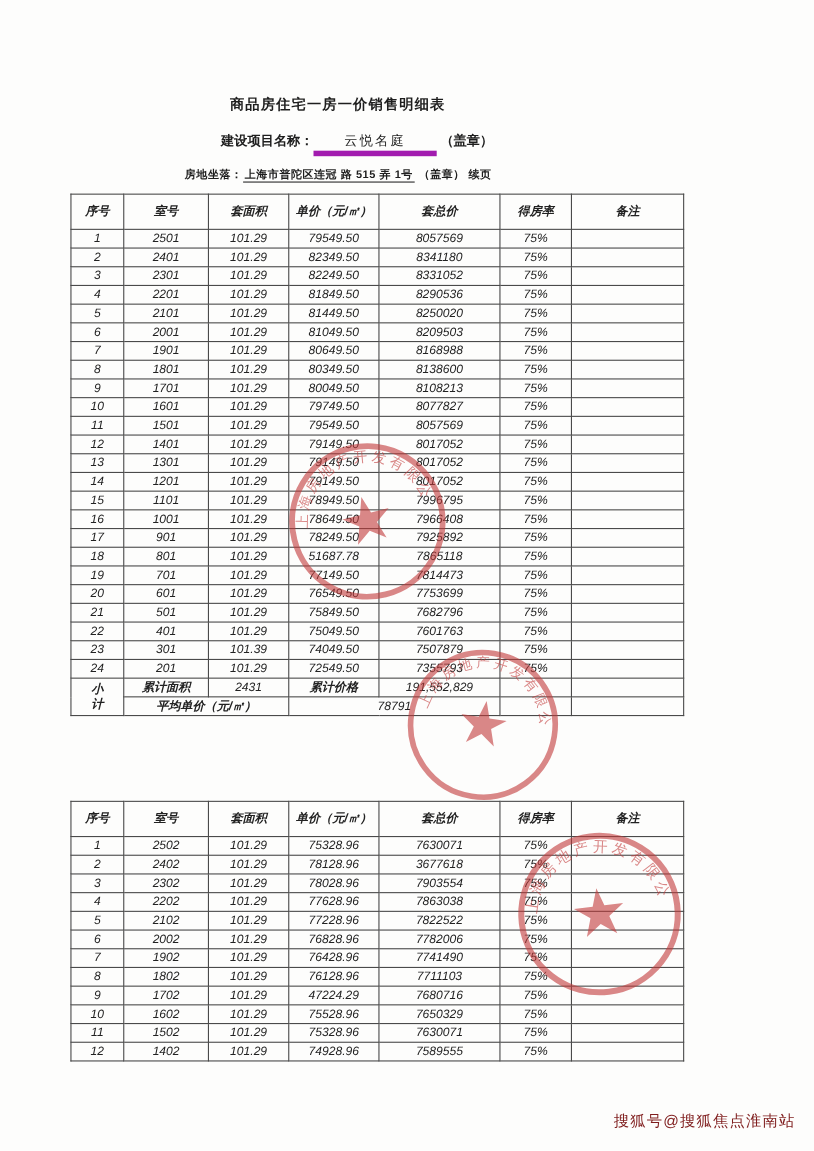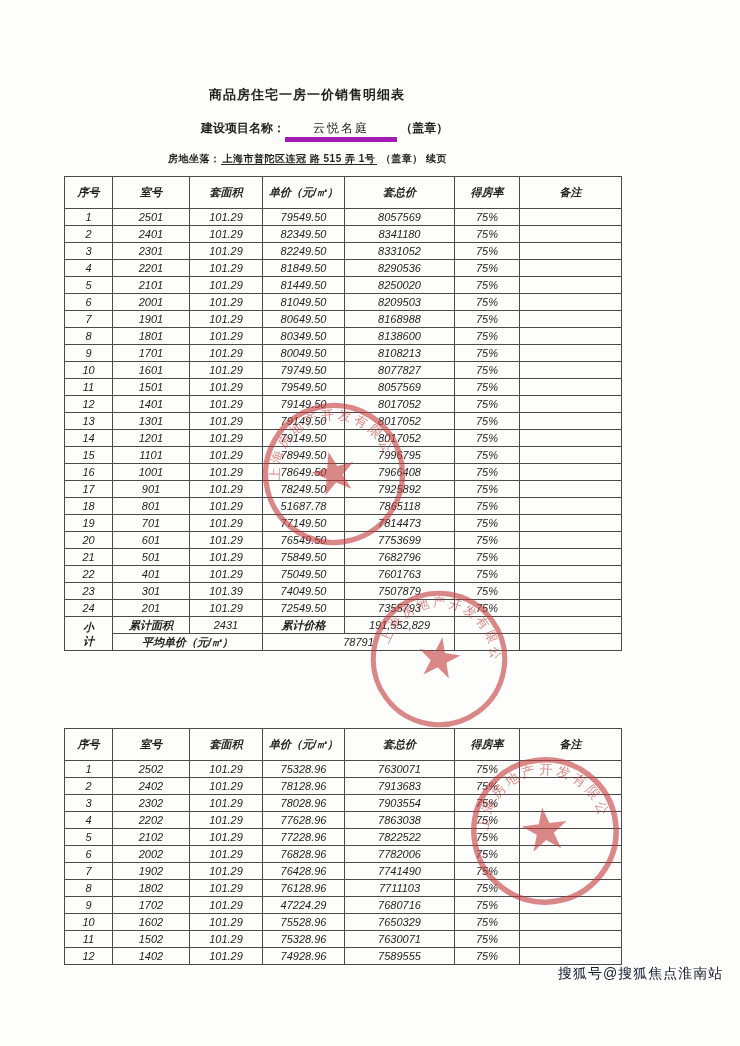--- a/index.html
+++ b/index.html
@@ -43,22 +43,22 @@
   .price tbody.sum th { font-weight: 700; }
   .preline { white-space: pre-line; }
 
   .stamp { position: absolute; pointer-events: none; opacity: .6; z-index: 5; }
   .stamp text { font-family: "Liberation Sans", sans-serif; letter-spacing: 4px; }
   .s1 { left: 258px; top: 398px; width: 152px; height: 152px; transform: rotate(-14deg); }
   .s2 { left: 366px; top: 586px; width: 146px; height: 146px; transform: rotate(9deg); }
   .s3 { left: 466px; top: 752px; width: 158px; height: 158px; transform: rotate(-7deg); }
 
   .watermark {
-    position: absolute; left: 558px; top: 965px;
-    font-size: 14px; color: #0f172a; font-weight: 500; letter-spacing: 1px;
+    position: absolute; left: 558px; top: 1011px;
+    font-size: 14px; color: #7f1d1d; font-weight: 500; letter-spacing: 1px;
   }
 </style>
 </head>
 <body>
 
 <div id="page">
 
   <div class="doc-title">商品房住宅一房一价销售明细表</div>
 
   <div class="project-line">
@@ -361,21 +361,21 @@
           <td>75328.96</td>
           <td>7630071</td>
           <td>75%</td>
           <td></td>
         </tr>
         <tr>
           <td>2</td>
           <td>2402</td>
           <td>101.29</td>
           <td>78128.96</td>
-          <td>7913683</td>
+          <td>3677618</td>
           <td>75%</td>
           <td></td>
         </tr>
         <tr>
           <td>3</td>
           <td>2302</td>
           <td>101.29</td>
           <td>78028.96</td>
           <td>7903554</td>
           <td>75%</td>

